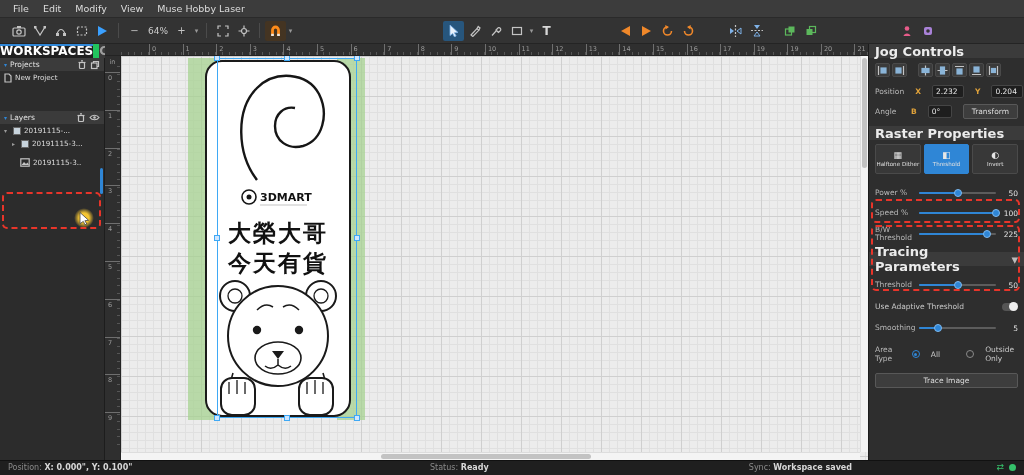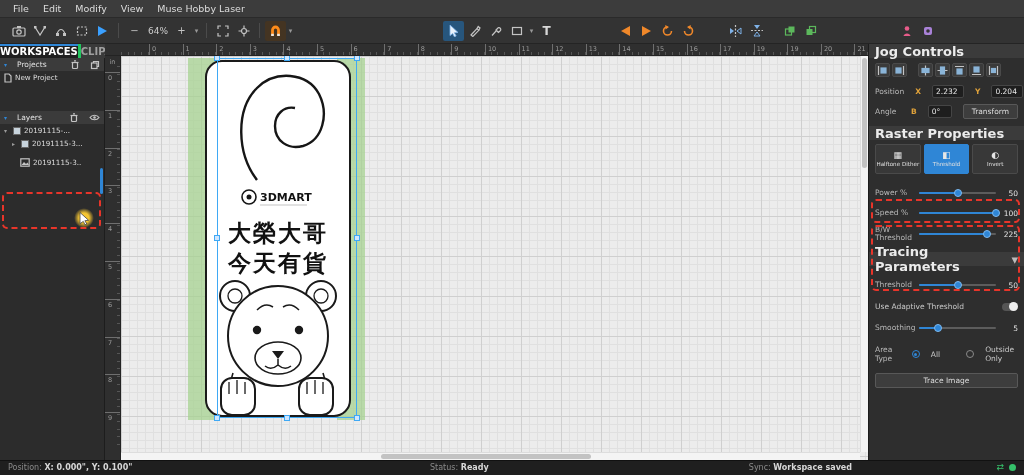--- a/index.html
+++ b/index.html
@@ -25,25 +25,25 @@
   .playtri{width:0;height:0;border-left:9px solid #3aa0ff;border-top:5.5px solid transparent;
     border-bottom:5.5px solid transparent}
   .otri-l{width:0;height:0;border-right:9px solid #f0882a;border-top:5.5px solid transparent;border-bottom:5.5px solid transparent}
   .otri-r{width:0;height:0;border-left:9px solid #f0882a;border-top:5.5px solid transparent;border-bottom:5.5px solid transparent}
   .ttool{font-weight:bold;font-size:12px;color:#d8d8d8}
 
   
   .left-panel{position:absolute;top:44px;left:0;width:105px;bottom:15px;background:#2c2c2c;
     border-right:1px solid #1d1d1d;color:#ddd}
   .tabs{display:flex;height:14px}
-  .tab{flex:1;font-size:10px;font-weight:bold;color:#9f9f9f;display:flex;align-items:center;
-    justify-content:center;background:#3a3a3a;border-right:3px solid #22c55e}
+  .tab{flex:1;font-size:12px;font-weight:bold;color:#9f9f9f;display:flex;align-items:center;
+    justify-content:center;background:#3a3a3a;border-right:6px solid #22c55e}
   .tab.active{background:#1f1f1f;color:#fff;box-shadow:inset 0 2px 0 #2f86d6}
   .phead{height:13px;background:#3b3b3b;display:flex;align-items:center;padding:0 4px;
-    font-size:7.5px;color:#e2e2e2;gap:10px}
+    font-size:7.5px;color:#e2e2e2;gap:3px}
   .phead .grow{flex:1}
   .phead .dd{color:#2f86d6;font-size:6px}
   .lrow{display:flex;align-items:center;gap:3px;padding:0 4px;height:13px;font-size:7.2px;color:#ddd;white-space:nowrap;overflow:hidden}
   .caret{color:#9a9a9a;font-size:6px;width:6px}
   .thumb{width:8px;height:8px;background:#c7d3dc;border:1px solid #666;flex:0 0 auto}
   .vscroll-thumb{position:absolute;right:1px;top:124px;width:3px;height:26px;background:#2f86d6;border-radius:2px}
 
   
   .corner{position:absolute;left:105px;top:44px;width:16px;height:12px;background:#2f2f2f;border-bottom:1px solid #232323}
   .hruler{position:absolute;left:121px;top:44px;width:747px;height:12px;background:#2f2f2f;

